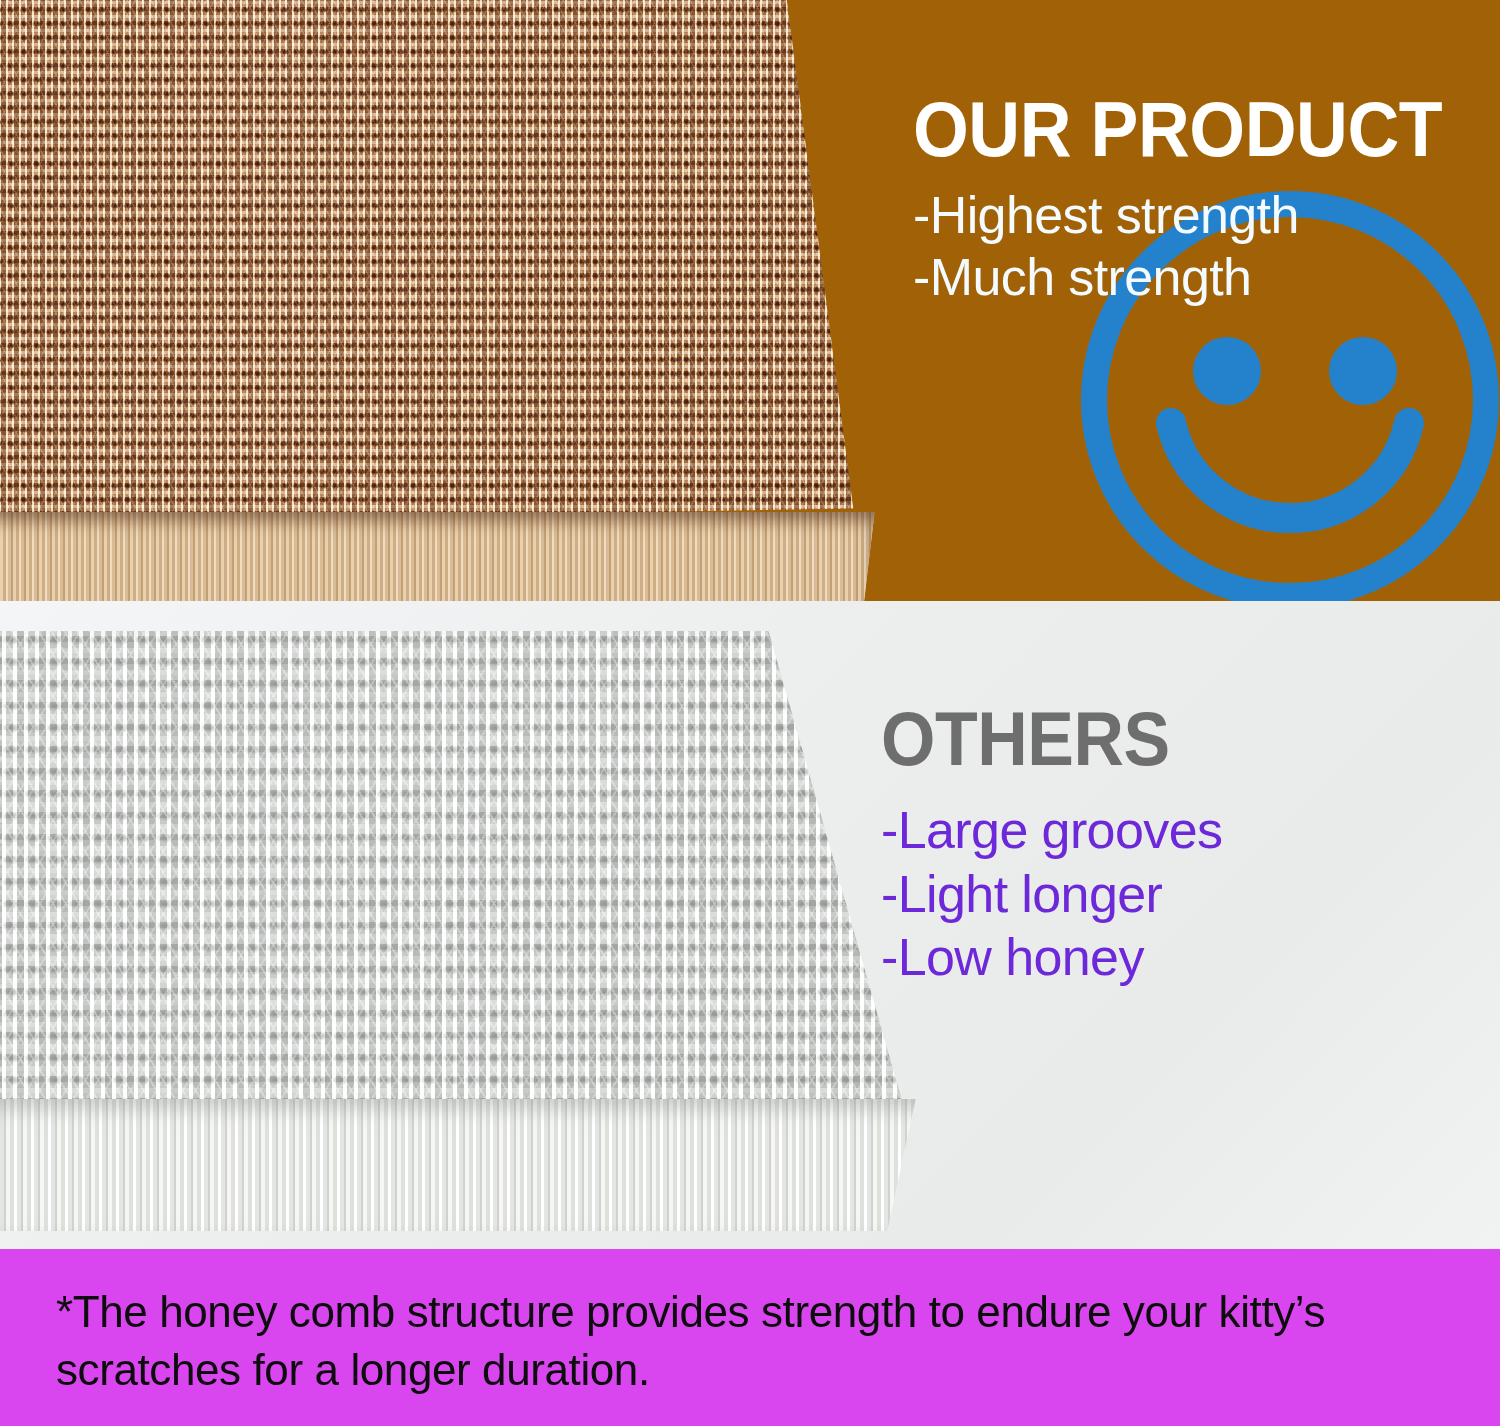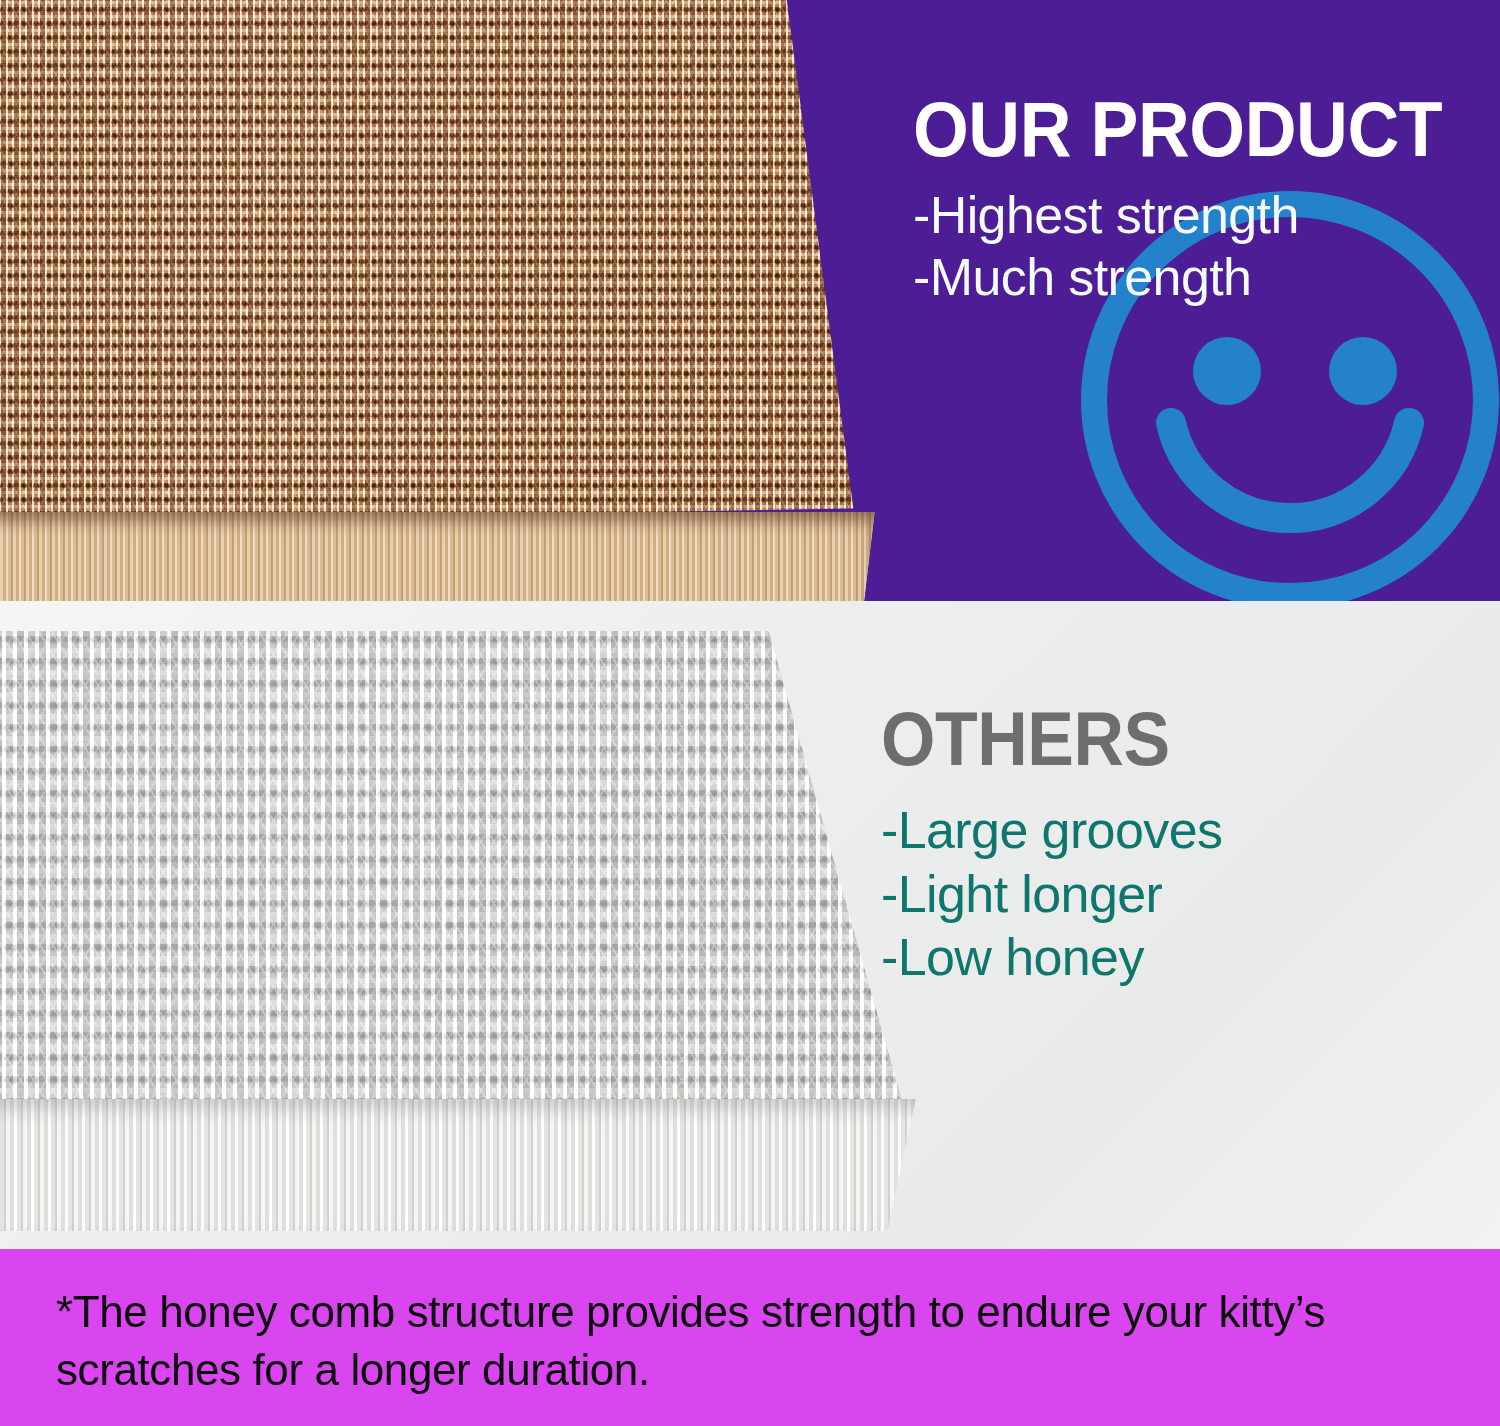--- a/index.html
+++ b/index.html
@@ -12,21 +12,21 @@
   #stage {
     position:relative;
     width:1500px; height:1426px;
     background:#ffffff;
     overflow:hidden;
   }
 
   
   .panel-top {
     position:absolute; left:0; top:0; width:1500px; height:601px;
-    background:#4c1d95;
+    background:#a16207;
     overflow:hidden;
   }
   
   .panel-bottom {
     position:absolute; left:0; top:601px; width:1500px; height:648px;
     background:linear-gradient(135deg,#f4f5f6 0%,#eceded 45%,#e9eaea 75%,#f1f2f2 100%);
     overflow:hidden;
   }
 
   
@@ -166,21 +166,21 @@
     font-weight:700; letter-spacing:-0.5px;
     color:#6e6e6e;
     font-family:"Liberation Sans Narrow","Liberation Sans", sans-serif;
     transform:scaleX(.92); transform-origin:left center;
     white-space:nowrap;
   }
   .bullets-bot { margin-top:28px; }
   .bullets-bot li {
     list-style:none;
     font-size:52px; line-height:1.22;
-    color:#0f766e; font-weight:400;
+    color:#6d28d9; font-weight:400;
     letter-spacing:-0.6px;
     white-space:nowrap;
   }
 
   
   .footer {
     position:absolute; left:0; top:1249px;
     width:1500px; height:177px;
     background:#d946ef;
     z-index:8;

